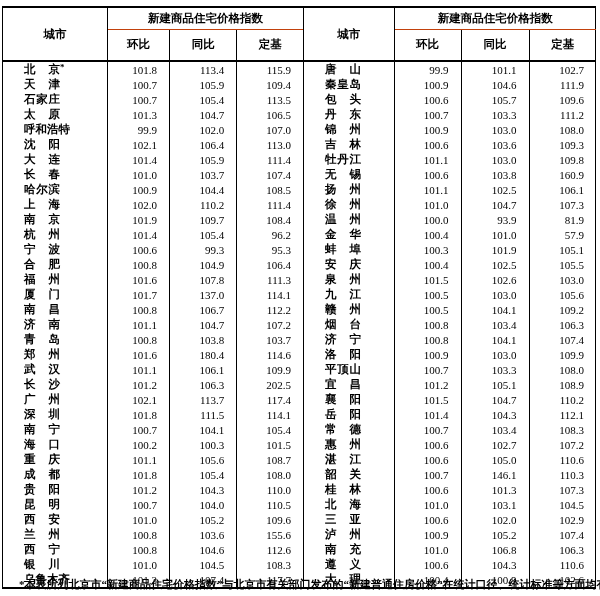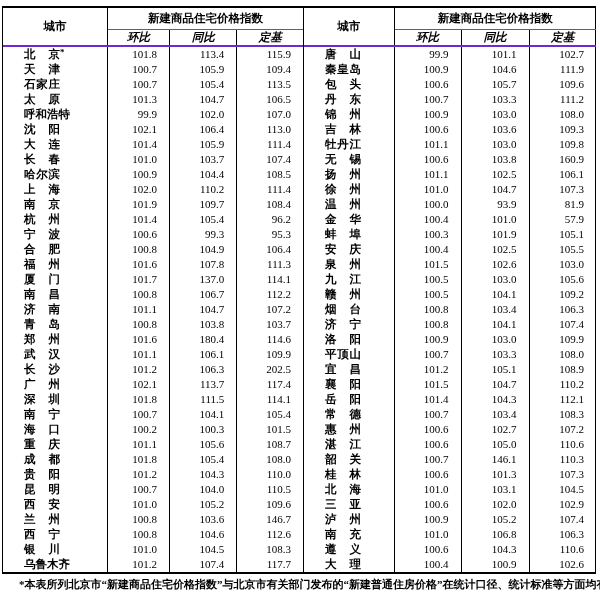--- a/index.html
+++ b/index.html
@@ -19,23 +19,23 @@
   .half { width: 300px; }
   .half.right { width: 292px; border-left: 1px solid #000; }
 
   table { border-collapse: collapse; table-layout: fixed; width: 100%; }
 
   thead th {
     font-weight: bold; font-size: 11.5px; text-align: center;
     padding: 0; vertical-align: middle;
   }
   .row-group-h { height: 21px; }
-  .row-sub-h { height: 16px; font-style: italic; }
+  .row-sub-h { height: 32px; }
   .idx-h { border-bottom: 1px solid #c2410c; }
-  thead tr:last-child th, thead th[rowspan] { border-bottom: 2px solid #6d28d9; }
+  thead tr:last-child th, thead th[rowspan] { border-bottom: 2px solid #000000; }
 
   .col-city { border-right: 1px solid #000; }
   .col-mom  { border-right: 1px solid #000; }
   .col-yoy  { border-right: 1px solid #000; }
 
   tbody tr { height: 15px; }
   tbody td { padding: 0; vertical-align: middle; }
   td.city { font-size: 11.5px; font-weight: bold; white-space: nowrap; }
   .cname {
     display: inline-block; width: 36px; margin-left: 21px;
@@ -293,21 +293,21 @@
               <td class="city col-city"><span class="cname">西安</span><span class="mark"></span></td>
               <td class="num col-mom">101.0</td>
               <td class="num col-yoy">105.2</td>
               <td class="num">109.6</td>
             </tr>
 
             <tr>
               <td class="city col-city"><span class="cname">兰州</span><span class="mark"></span></td>
               <td class="num col-mom">100.8</td>
               <td class="num col-yoy">103.6</td>
-              <td class="num">146.7</td>
+              <td class="num">155.6</td>
             </tr>
 
             <tr>
               <td class="city col-city"><span class="cname">西宁</span><span class="mark"></span></td>
               <td class="num col-mom">100.8</td>
               <td class="num col-yoy">104.6</td>
               <td class="num">112.6</td>
             </tr>
 
             <tr>

